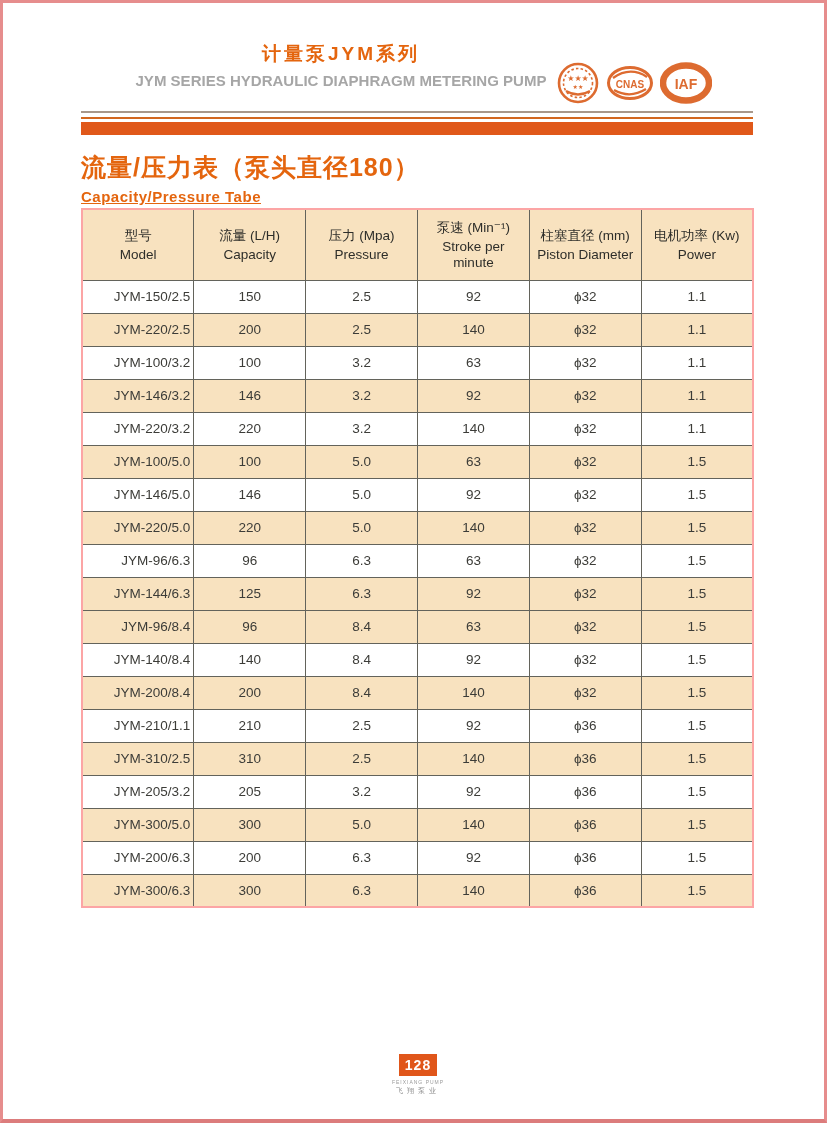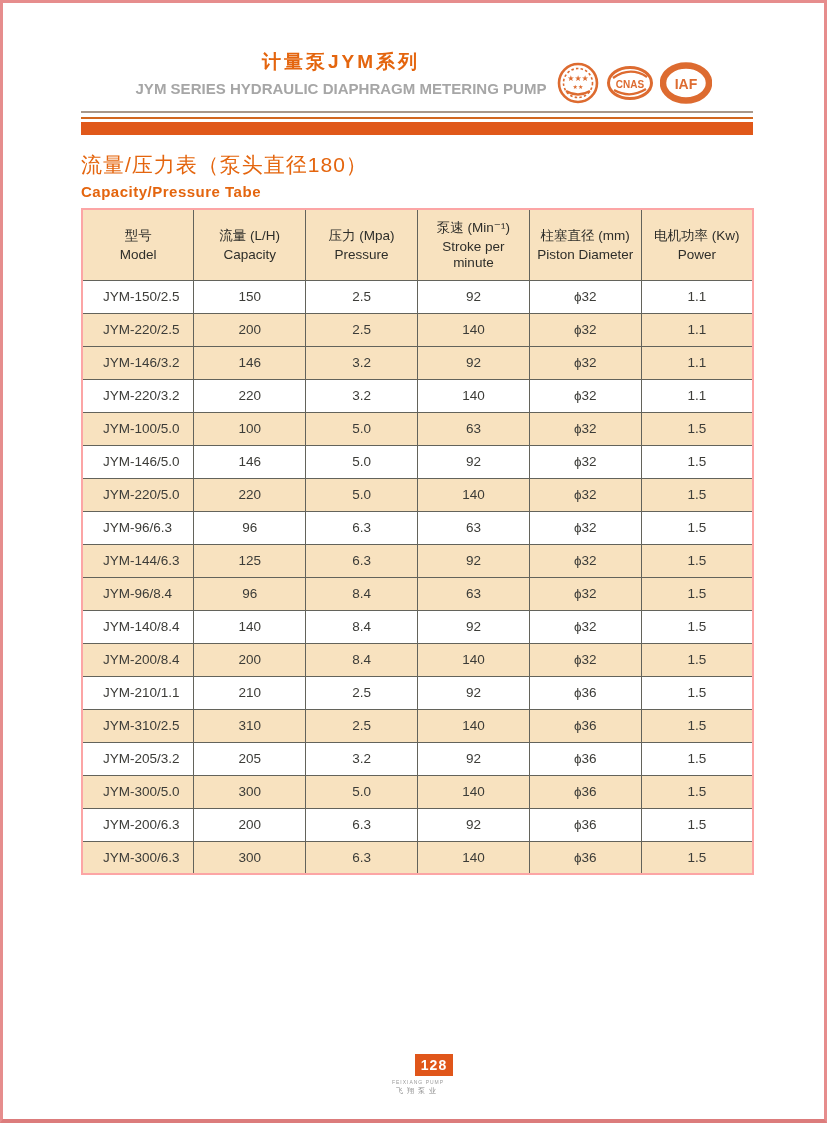--- a/index.html
+++ b/index.html
@@ -7,58 +7,58 @@
     position:relative;
     width:827px;height:1123px;
     box-sizing:border-box;
     background:#ffffff;
     border:3px solid #e68d8d;
     border-bottom:4px solid #dc7c7c;
     font-family:"Liberation Sans","DejaVu Sans",sans-serif;
     overflow:hidden;
   }
   
-  .hdr-titles{position:absolute;left:78px;top:48px;width:520px;text-align:center;}
+  .hdr-titles{position:absolute;left:78px;top:40px;width:520px;text-align:center;}
   .hdr-cn{color:#e4650e;font-size:19px;font-weight:bold;letter-spacing:3px;line-height:1.2;}
   .hdr-en{color:#a6a6a6;font-size:15.5px;font-weight:bold;letter-spacing:0px;margin-top:6px;white-space:nowrap;transform:scaleX(0.97);transform-origin:center;}
   .logos{position:absolute;right:112px;top:55px;display:flex;align-items:center;gap:6px;}
   
   .rule-stack{position:absolute;left:78px;top:108px;width:672px;}
   .rule-tan{height:2px;background:#a8988b;}
   .rule-orange-thin{height:2px;background:#d3671e;margin-top:4px;}
   .rule-orange-bar{height:13px;background:#e0581a;margin-top:3px;}
   
   .sec{position:absolute;left:78px;top:148px;}
-  .sec-cn{color:#e4650e;font-size:21px;font-weight:normal;letter-spacing:1px;}
-  .sec-en{color:#e4650e;font-size:15px;font-weight:bold;margin-top:4px;letter-spacing:0.5px;}
+  .sec-cn{color:#e4650e;font-size:25px;font-weight:bold;letter-spacing:1px;}
+  .sec-en{color:#e4650e;font-size:15px;font-weight:bold;margin-top:4px;letter-spacing:0.5px;text-decoration:underline;}
   
   table.pump{
     position:absolute;left:78px;top:205px;
     width:673px;border-collapse:collapse;table-layout:fixed;
     border:2px solid #fca5a5;
   }
   table.pump th, table.pump td{
     border:1px solid #63635b;
     font-size:13.5px;color:#3c3c38;
     text-align:center;vertical-align:middle;
     padding:0 3px;box-sizing:border-box;
   }
   table.pump thead th{
     background:#f8e2bf;height:71px;font-weight:normal;color:#2e2e2a;
   }
   table.pump thead .cn{font-size:13.5px;line-height:1.3;}
   table.pump thead .en{font-size:13.5px;line-height:1.15;margin-top:2px;}
   table.pump tbody td{height:33px;background:#ffffff;}
   table.pump tbody tr.alt td{background:#f8e2bf;}
-  table.pump tbody td.model{text-align:left;padding-left:20px;}
+  table.pump tbody td.model{text-align:right;padding-left:20px;}
   
   .pagebox{
     position:absolute;left:396px;top:1051px;width:38px;height:22px;
     background:#e0561a;color:#ffffff;font-size:14px;font-weight:bold;
-    display:flex;align-items:center;justify-content:center;letter-spacing:1px;margin-left:16px;
+    display:flex;align-items:center;justify-content:center;letter-spacing:1px;
   }
   .brand-en{position:absolute;left:376px;top:1076px;width:78px;text-align:center;
     font-size:5px;color:#9a9a9a;letter-spacing:1px;}
   .brand-cn{position:absolute;left:376px;top:1083px;width:78px;text-align:center;
     font-size:7px;color:#8a8a8a;letter-spacing:4px;}
 </style>
 </head>
 <body>
 
 <div class="page">
@@ -145,20 +145,28 @@
           <td>1.1</td>
         </tr>
         <tr class="alt">
           <td class="model">JYM-220/2.5</td>
           <td>200</td>
           <td>2.5</td>
           <td>140</td>
           <td>ϕ32</td>
           <td>1.1</td>
         </tr>
+        <tr>
+          <td class="model">JYM-100/3.2</td>
+          <td>100</td>
+          <td>3.2</td>
+          <td>63</td>
+          <td>ϕ32</td>
+          <td>1.1</td>
+        </tr>
         <tr class="alt">
           <td class="model">JYM-146/3.2</td>
           <td>146</td>
           <td>3.2</td>
           <td>92</td>
           <td>ϕ32</td>
           <td>1.1</td>
         </tr>
         <tr>
           <td class="model">JYM-220/3.2</td>

